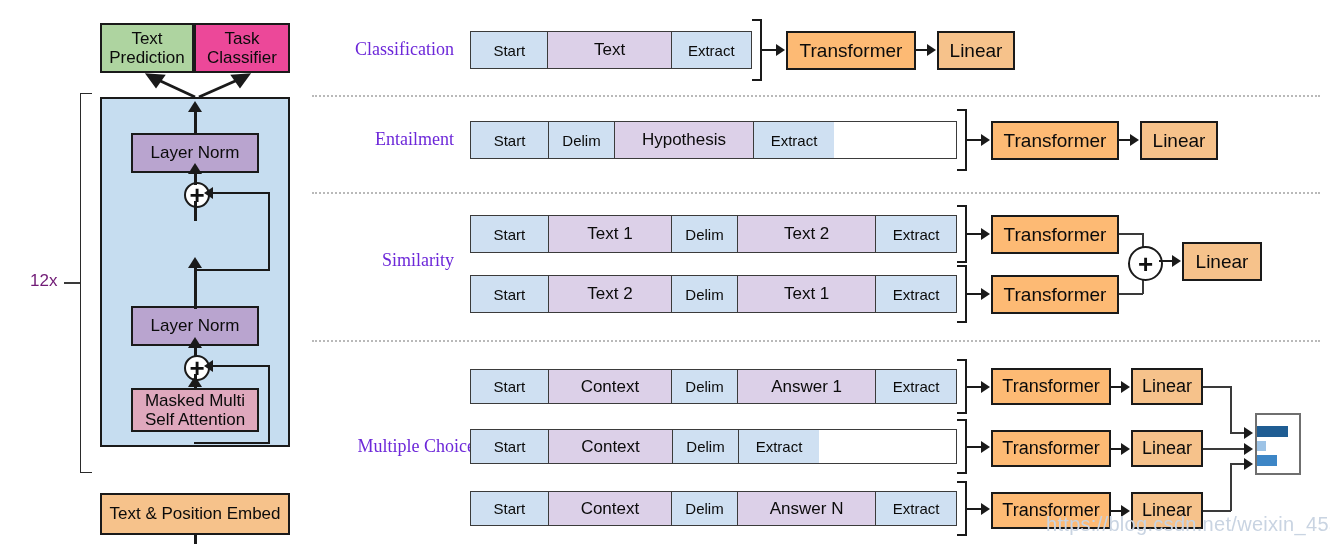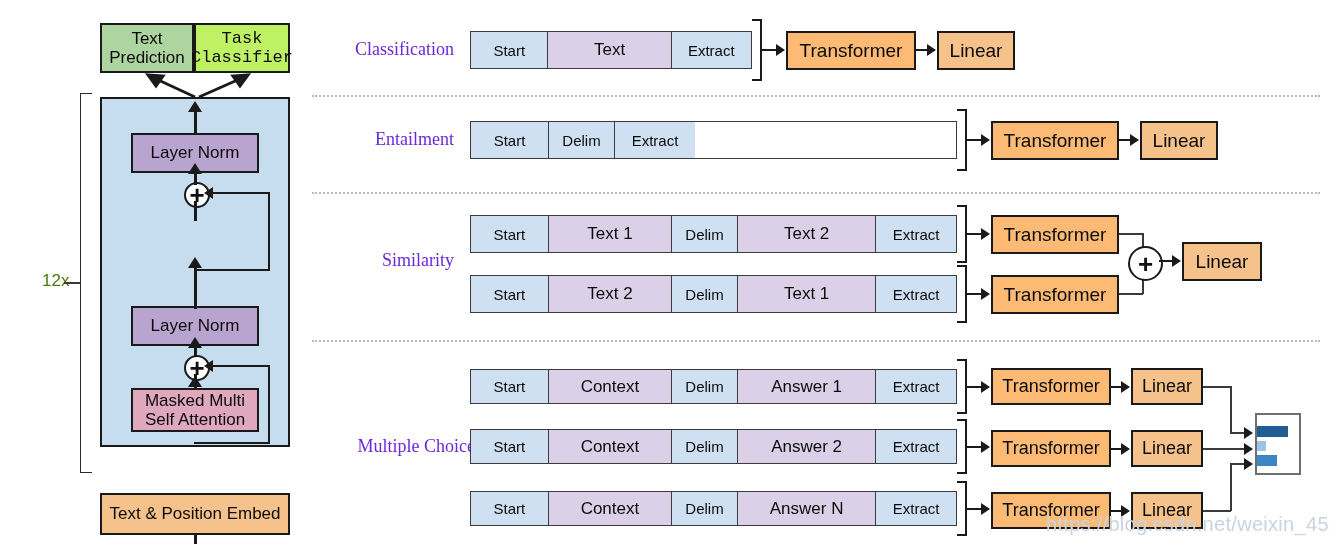--- a/index.html
+++ b/index.html
@@ -16,21 +16,21 @@
   .box{
     position:absolute;box-sizing:border-box;
     border:2px solid #1a1a1a;
     display:flex;align-items:center;justify-content:center;
     text-align:center;line-height:1.12;
     font-size:17px;color:#0b0b0b;
   }
 
   
   .fill-green-l{background:#aed4a0;}
-  .fill-green-d{background:#bef264;font-family:Liberation Mono, monospace;}
+  .fill-green-d{background:#ec4899;}
   .fill-green{background:#fdba74;}
   .fill-blue-pale{background:#cfe0f2;}
   .fill-blue-block{background:#c6ddf0;}
   .fill-purple{background:#b9a4cf;}
   .fill-purple-pale{background:#dcd0e8;}
   .fill-yellow{background:#fadf93;}
   .fill-pink{background:#dfa8bd;}
   .fill-orange{background:#f6c28b;}
 
   
@@ -83,21 +83,21 @@
   .dotsep{position:absolute;height:0;border-top:2px dotted #b9b9b9;}
 
   
   .mini-chart{position:absolute;box-sizing:border-box;
               border:2px solid #6f6f6f;background:#fff;}
   .mini-bar{position:absolute;}
 
   .wm{position:absolute;font-size:20px;color:#c9d4e2;white-space:nowrap;
       font-family:"Liberation Sans",sans-serif;letter-spacing:.3px;}
 
-  .twelve{position:absolute;font-size:17px;color:#4d7c0f;margin-left:12px;}
+  .twelve{position:absolute;font-size:17px;color:#701a75;}
 </style>
 </head>
 <body>
 
 <div id="root">
 
   <div class="box fill-green-l" style="left:100px;top:22px;width:94px;height:50px;">
     <span style="display:block">
       <span>Text</span><br>
       <span>Prediction</span>
@@ -187,20 +187,21 @@
   <div class="box fill-green" style="left:786px;top:30px;width:130px;height:39px;font-size:19px;">Transformer</div>
   <div class="ln hl" style="left:916px;top:48px;width:13px;height:2px;"></div>
   <div class="ar-r" style="left:927px;top:43px;"></div>
   <div class="box fill-orange" style="left:937px;top:30px;width:78px;height:39px;font-size:19px;">Linear</div>
 
   <div class="task-label" style="left:334px;top:128px;width:120px;">Entailment</div>
 
   <div class="seq" style="left:470px;top:120px;width:487px;height:38px;">
     <div class="cell fill-blue-pale" style="width:78px;">Start</div>
     <div class="cell fill-blue-pale" style="width:66px;">Delim</div>
+    <div class="cell fill-purple-pale" style="width:139px;font-size:17px;">Hypothesis</div>
     <div class="cell fill-blue-pale" style="width:80px;">Extract</div>
   </div>
   <div class="brk" style="left:957px;top:108px;height:62px;"></div>
   <div class="ln hl" style="left:967px;top:138px;width:16px;height:2px;"></div>
   <div class="ar-r" style="left:981px;top:133px;"></div>
 
   <div class="box fill-green" style="left:991px;top:120px;width:128px;height:39px;font-size:19px;">Transformer</div>
   <div class="ln hl" style="left:1119px;top:138px;width:13px;height:2px;"></div>
   <div class="ar-r" style="left:1130px;top:133px;"></div>
   <div class="box fill-orange" style="left:1140px;top:120px;width:78px;height:39px;font-size:19px;">Linear</div>
@@ -254,21 +255,20 @@
   <div class="ar-r" style="left:981px;top:380px;"></div>
   <div class="box fill-green" style="left:991px;top:367px;width:120px;height:37px;font-size:18px;">Transformer</div>
   <div class="ln hl" style="left:1111px;top:385px;width:12px;height:2px;"></div>
   <div class="ar-r" style="left:1121px;top:380px;"></div>
   <div class="box fill-orange" style="left:1131px;top:367px;width:72px;height:37px;font-size:18px;">Linear</div>
 
   <div class="seq" style="left:470px;top:428px;width:487px;height:35px;">
     <div class="cell fill-blue-pale" style="width:78px;">Start</div>
     <div class="cell fill-purple-pale" style="width:124px;font-size:17px;">Context</div>
     <div class="cell fill-blue-pale" style="width:66px;">Delim</div>
-    <div class="cell fill-purple-pale" style="width:139px;font-size:17px;">Answer 2</div>
     <div class="cell fill-blue-pale" style="width:80px;">Extract</div>
   </div>
   <div class="brk" style="left:957px;top:418px;height:55px;"></div>
   <div class="ln hl" style="left:967px;top:445px;width:16px;height:2px;"></div>
   <div class="ar-r" style="left:981px;top:440px;"></div>
   <div class="box fill-green" style="left:991px;top:429px;width:120px;height:37px;font-size:18px;">Transformer</div>
   <div class="ln hl" style="left:1111px;top:447px;width:12px;height:2px;"></div>
   <div class="ar-r" style="left:1121px;top:442px;"></div>
   <div class="box fill-orange" style="left:1131px;top:429px;width:72px;height:37px;font-size:18px;">Linear</div>
 

